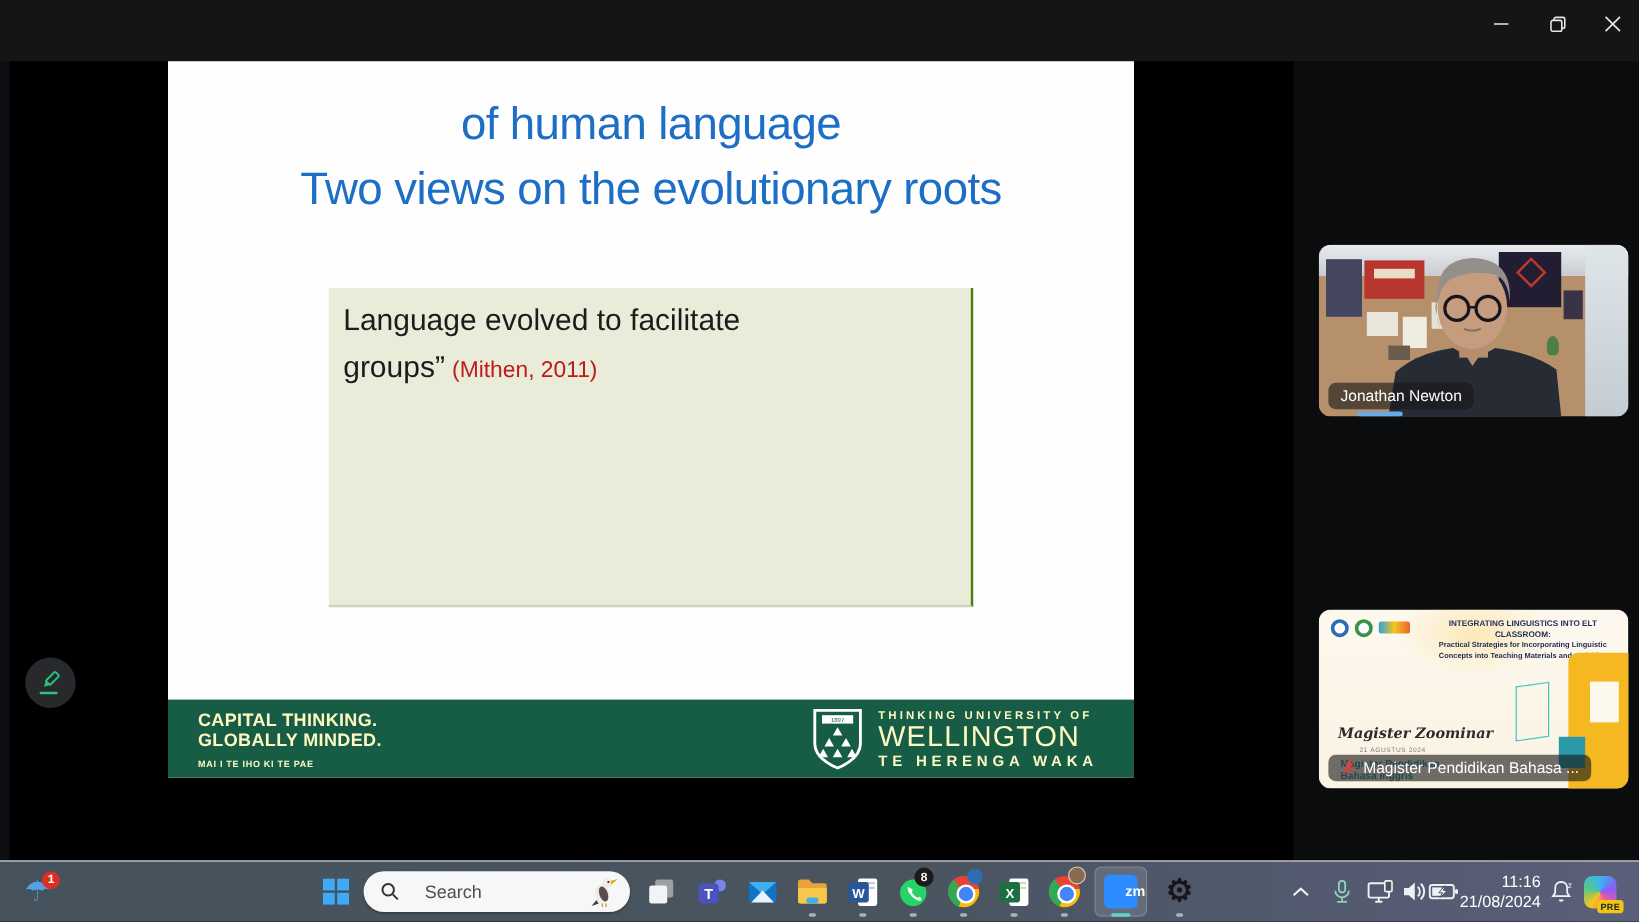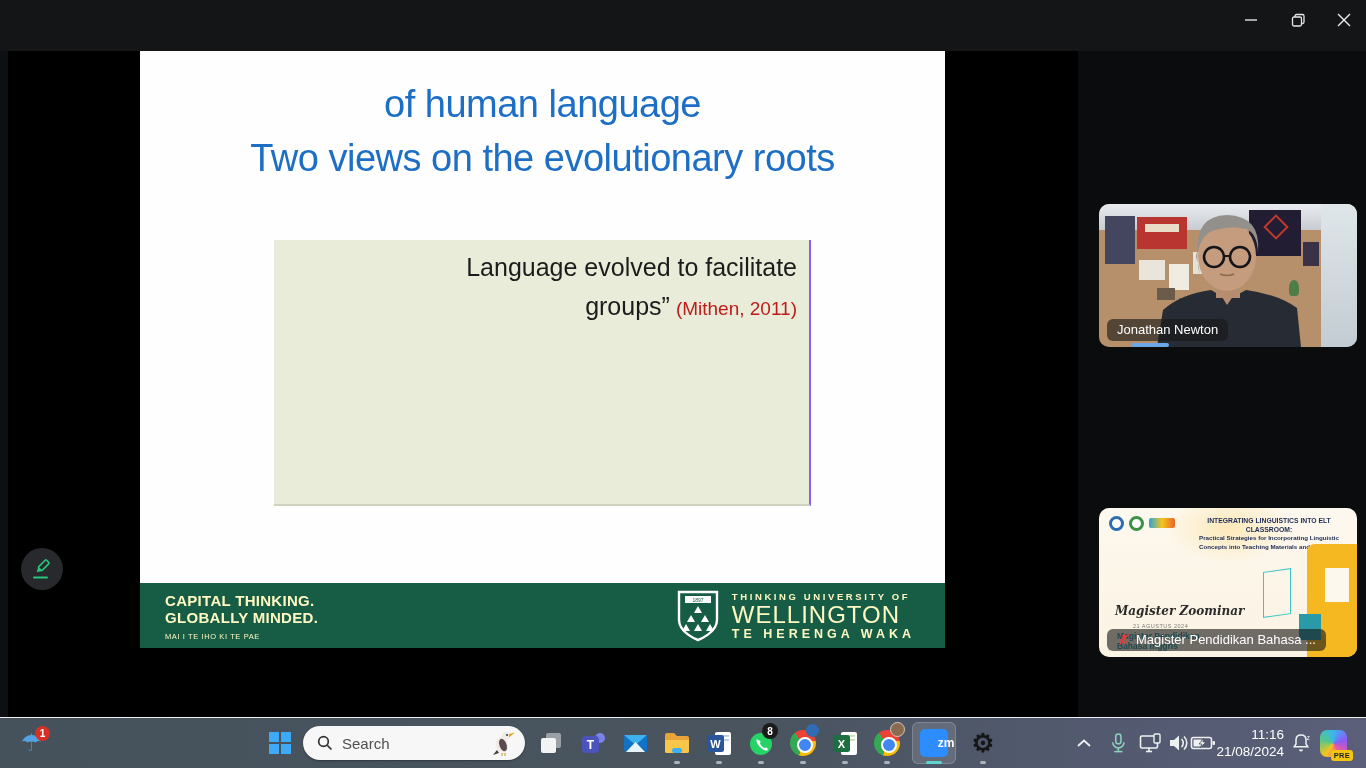--- a/index.html
+++ b/index.html
@@ -13,29 +13,29 @@
   #btn-min { left:1231px; } #btn-restore { left:1278px; } #btn-close { left:1324px; }
 
   #share-region { left:8px; top:51px; width:1070px; height:666px; background:#000; }
   #right-panel  { left:1078px; top:51px; width:288px; height:666px; background:#0b0c0e; }
 
   
   #slide { left:140px; top:51px; width:805px; height:597px; background:#fefefe; }
   #slide-title { top:26px; left:0; width:805px; text-align:center; color:#1d6ec5;
                  font-size:38px; line-height:54px; font-weight:400; letter-spacing:-0.5px; }
   #quote-box { left:134px; top:189px; width:537px; height:266px; background:#e9ecd9;
-               border-right:2px solid #8b5cf6; border-bottom:2px solid #cfd2be;
-               padding:8px 12px; color:#1c1c1c; font-size:25px; line-height:39px;text-align:right; }
+               border-right:2px solid #4d7c0f; border-bottom:2px solid #cfd2be;
+               padding:8px 12px; color:#1c1c1c; font-size:25px; line-height:39px; }
   #quote-box .cite { color:#bf1b1b; font-size:19px; margin-left:6px; }
 
   #slide-footer { left:0; top:532px; width:805px; height:65px; background:#175c44;
                   color:#fef9c3; }
   #footer-left { left:25px; top:9px; line-height:17px; }
   #footer-left .tag { font-size:15px; font-weight:700; letter-spacing:0.3px; }
-  #footer-left .tag-small { font-size:7.5px; font-weight:400; letter-spacing:0.6px; margin-top:2px; }
+  #footer-left .tag-small { font-size:7.5px; font-weight:700; letter-spacing:0.6px; margin-top:2px; }
   #footer-right { right:30px; top:7px; display:flex; align-items:center; gap:12px; }
   #univ-text .u1 { font-size:9.5px; letter-spacing:2.6px; font-weight:600; }
   #univ-text .u2 { font-size:24px; font-weight:400; letter-spacing:1px; line-height:25px; }
   #univ-text .u3 { font-size:12.5px; letter-spacing:4px; font-weight:600; }
 
   
   #annot-btn { left:21px; top:548px; width:42px; height:42px; border-radius:50%;
                background:#27292d; display:flex; align-items:center; justify-content:center; cursor:pointer; }
 
   
@@ -78,21 +78,21 @@
           width:6px; height:3px; border-radius:2px; background:#aab3b9; }
   .dash.active { width:16px; background:#5fd4cf; }
   .appletter { color:#fff; font-weight:700;margin-left:24px; }
   .sq { border-radius:5px; display:flex; align-items:center; justify-content:center; }
 
   #tb-widgets { left:8px; width:46px; }
   #tb-start { left:260px; }
   #tb-search { left:303px; top:8px; width:222px; height:34px; border-radius:17px;
                background:#f7f7f7; display:flex; align-items:center; padding:0 10px 0 14px;
                cursor:pointer; box-shadow:0 1px 2px rgba(0,0,0,0.35); }
-  #tb-search .stext { color:#4e4e4e; font-size:15px; margin-left:9px; flex:1; }
+  #tb-search .stext { color:#4e4e4e; font-size:15px; margin-left:21px; flex:1; }
   #tb-taskview { left:531px; } #tb-teams { left:573px; } #tb-mail { left:615px; }
   #tb-folder { left:657px; } #tb-word { left:699px; } #tb-wa { left:741px; }
   #tb-chrome1 { left:783px; } #tb-excel { left:825px; } #tb-chrome2 { left:867px; }
   #tb-zoom { left:911px; width:46px; }
   #tb-zoom .tilebg { position:absolute; inset:2px 1px; background:rgba(255,255,255,0.13);
                      border:1px solid rgba(255,255,255,0.18); border-radius:6px; }
   #tb-settings { left:963px; }
   .gear-glyph { font-family:"DejaVu Sans", sans-serif; font-size:26px; color:#151515;
                 text-shadow:0 0 1px #000; }
   .umb-glyph { font-family:"DejaVu Sans", sans-serif; font-size:24px; color:#54a2e6; }

